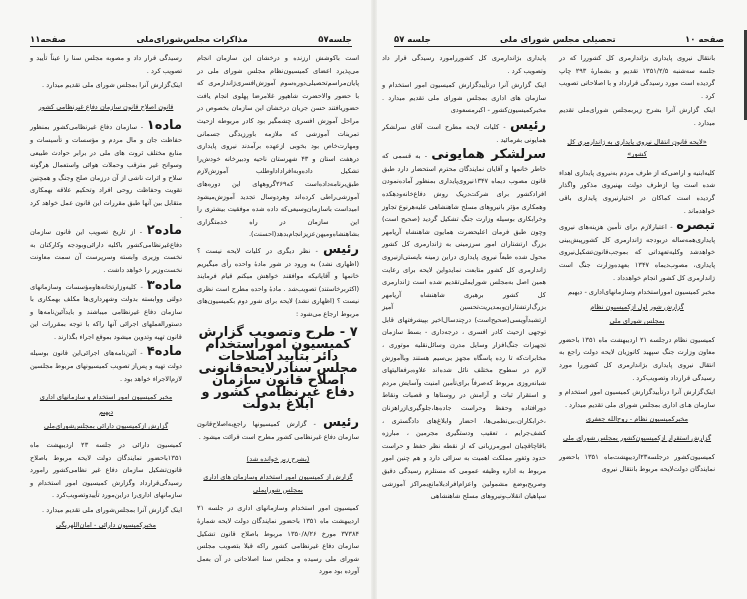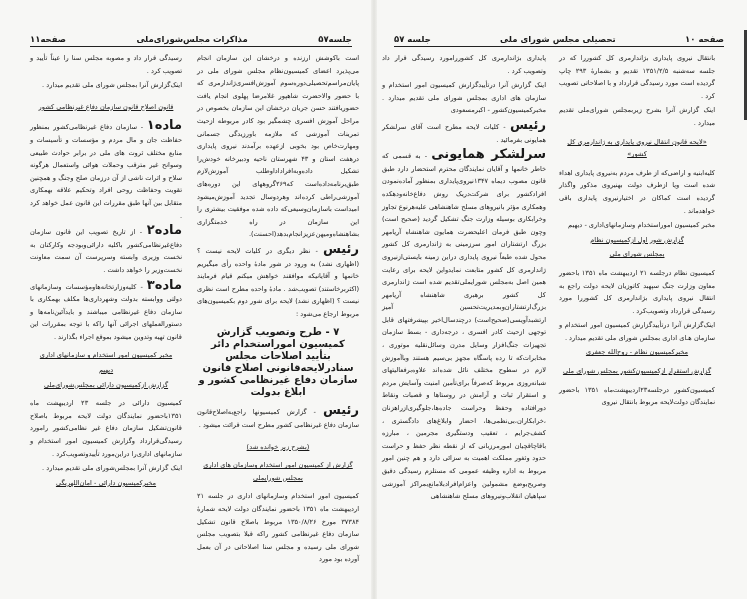--- a/index.html
+++ b/index.html
@@ -38,21 +38,21 @@
       font-size: 6.6px; line-height: 12.6px;
     }
     .page.left .col.c-right { left: 197px; width: 162px; }
     .page.left .col.c-left { left: 30px; width: 152px; }
     .page.right .col.c-right { left: 185px; width: 156px; }
     .page.right .col.c-left { left: 8px; width: 164px; }
     .p { margin: 0 0 2px 0; }
     .p .lead { font-weight: bold; font-size: 13px; }
     .center { text-align: center; text-decoration: underline; }
     .heading-bold {
-      text-align: center; font-weight: bold; font-size: 10px; line-height: 12px;
+      text-align: center; font-weight: bold; font-size: 13px; line-height: 12px;
       margin: 6px 0 6px 0;
     }
     .gap { height: 7px; }
     .gap-sm { height: 4px; }
   </style>
 </head>
 <body>
 
 <div class="spread">
 
@@ -78,20 +78,21 @@
 
     <div class="col c-left">
       <p class="p">رسیدگی قرار داد و مصوبه مجلس سنا را عیناً تأیید و تصویب کرد .</p>
       <p class="p">اینک‌گزارش آنرا بمجلس شورای ملی تقدیم میدارد .</p>
       <div class="gap"></div>
       <p class="p center">قانون اصلاح قانون سازمان دفاع غیرنظامی کشور</p>
       <div class="gap-sm"></div>
       <p class="p"><span class="lead">ماده۱</span><span> - سازمان دفاع غیرنظامی‌کشور بمنظور حفاظت جان و مال مردم و مؤسسات و تأسیسات و منابع مختلف ثروت های ملی در برابر حوادث طبیعی وسوانح غیر مترقب وحملات هوائی واستعمال هرگونه سلاح و اثرات ناشی از آن درزمان صلح وجنگ و همچنین تقویت وحفاظت روحی افراد وتحکیم علاقه بهمکاری متقابل بین آنها طبق مقررات این قانون عمل خواهد کرد .</span></p>
       <p class="p"><span class="lead">ماده۲</span><span> - از تاریخ تصویب این قانون سازمان دفاع‌غیرنظامی‌کشور باکلیه دارائی‌وبودجه وکارکنان به نخست وزیری وابسته وسرپرست آن سمت معاونت نخست‌وزیر را خواهد داشت .</span></p>
       <p class="p"><span class="lead">ماده۳</span><span> - کلیه‌وزارتخانه‌هاومؤسسات وسازمانهای دولتی ووابسته بدولت وشهرداری‌ها مکلف بهمکاری با سازمان دفاع غیرنظامی میباشند و باید‌آئین‌نامه‌ها و دستورالعملهای اجرائی آنها راکه با توجه بمقررات این قانون تهیه وتدوین میشود بموقع اجراء بگذارند .</span></p>
+      <p class="p"><span class="lead">ماده۴</span><span> - آئین‌نامه‌های اجرائی‌این قانون بوسیله دولت تهیه و پس‌از تصویب کمیسیونهای مربوط مجلسین لازم‌الاجراء خواهد بود .</span></p>
       <div class="gap-sm"></div>
       <p class="p center">مخبر کمیسیون امور استخدام و سازمانهای اداری</p>
       <p class="p center">دیهیم</p>
       <p class="p center">گزارش ازکمیسیون دارائی بمجلس‌شورای‌ملی</p>
       <div class="gap-sm"></div>
       <p class="p">کمیسیون دارائی در جلسه ۲۳ اردیبهشت ماه ۱۳۵۱باحضور نمایندگان دولت لایحه مربوط باصلاح قانون‌تشکیل سازمان دفاع غیر نظامی‌کشور رامورد رسیدگی‌قرارداد وگزارش کمیسیون امور استخدام و سازمانهای اداری‌را دراین‌مورد تأییدوتصویب‌کرد .</p>
       <p class="p">اینک گزارش آنرا بمجلس‌شورای ملی تقدیم میدارد .</p>
       <p class="p center">مخبرکمیسیون دارائی - امان‌اللهریگی</p>
     </div>
   </div>
@@ -106,20 +107,21 @@
       <span>جلسه ۵۷</span>
     </div>
 
     <div class="col c-right">
       <p class="p">بانتقال نیروی پایداری بژاندارمری کل کشوررا که در جلسه سه‌شنبه ۱۳۵۱/۲/۵ تقدیم و بشمارهٔ ۲۹۳ چاپ گردیده است مورد رسیدگی قرارداد و با اصلاحاتی تصویب کرد .</p>
       <p class="p">اینک گزارش آنرا بشرح زیربمجلس شورای‌ملی تقدیم میدارد .</p>
       <div class="gap-sm"></div>
       <p class="p center">«لایحه قانون انتقال نیروی پایداری به ژاندارمری کل کشور»</p>
       <div class="gap-sm"></div>
       <p class="p">کلیه‌ابنیه و اراضی‌که از طرف مردم به‌نیروی پایداری اهداء شده است ویا ازطرف دولت بهنیروی مذکور واگذار گردیده است کماکان در اختیارنیروی پایداری باقی خواهدماند .</p>
+      <p class="p"><span class="lead">تبصره</span><span> - اعتبارلازم برای تأمین هزینه‌های نیروی پایداری‌همه‌ساله دربودجه ژاندارمری کل کشورپیش‌بینی خواهدشد وکلیه‌تعهداتی که بموجب‌قانون‌تشکیل‌نیروی پایداری، مصوب‌دیماه ۱۳۴۷ بعهده‌وزارت جنگ است ژاندارمری کل کشور انجام خواهدداد .</span></p>
       <p class="p">مخبر کمیسیون اموراستخدام وسازمانهای‌اداری - دیهیم</p>
       <p class="p center">گزارش شور اول ازکمیسیون نظام</p>
       <p class="p center">بمجلس شورای ملی</p>
       <div class="gap-sm"></div>
       <p class="p">کمیسیون نظام درجلسه ۲۱ اردیبهشت ماه ۱۳۵۱ باحضور معاون وزارت جنگ سپهبد کاتوزیان لایحه دولت راجع به انتقال نیروی پایداری بژاندارمری کل کشوررا مورد رسیدگی قرارداد وتصویب‌کرد .</p>
       <p class="p">اینک‌گزارش آنرا درتأییدگزارش کمیسیون امور استخدام و سازمان هـای اداری بمجلس شورای ملی تقدیم میدارد .</p>
       <p class="p center">مخبرکمیسیون نظام - روح‌الله جعفری</p>
       <div class="gap-sm"></div>
       <p class="p center">گزارش استقرار ازکمیسیون‌کشور بمجلس شورای ملی</p>
       <div class="gap-sm"></div>

